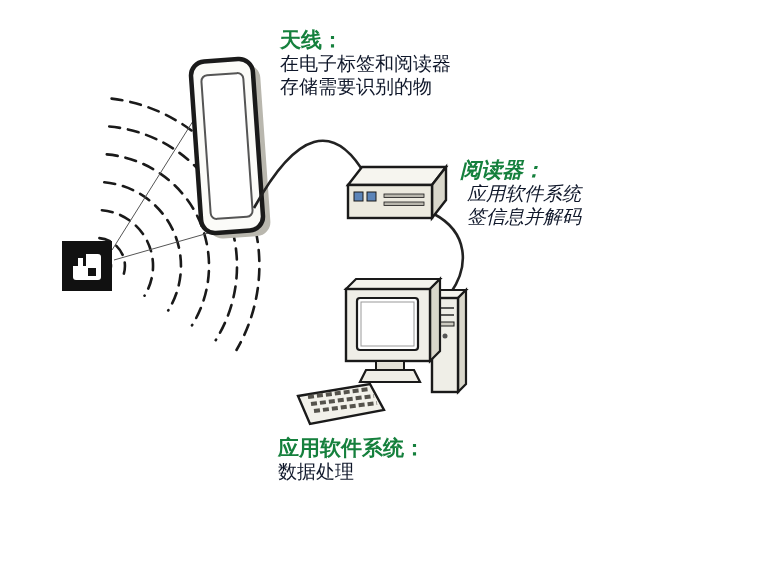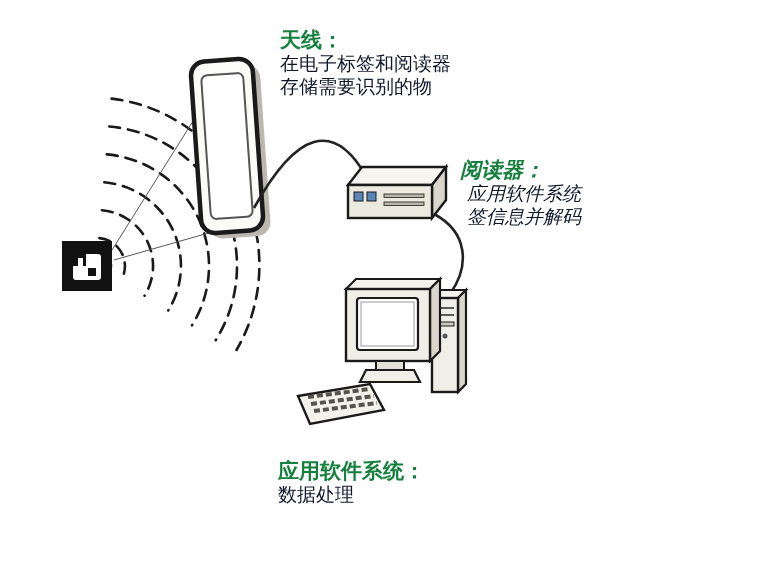--- a/index.html
+++ b/index.html
@@ -35,21 +35,21 @@
   .label-body {
     font-size: 19px;
     font-weight: 500;
     color: #0f172a;
     line-height: 1.22;
   }
   #antenna-label   { left: 280px; top: 28px;  }
   #reader-label    { left: 460px; top: 158px; font-style: italic; }
   #reader-label .label-body { padding-left: 7px; }
   #tag-label       { left: 28px;  top: 308px; }
-  #software-label  { left: 278px; top: 436px; margin-top: 23px; }
+  #software-label  { left: 278px; top: 436px; }
 </style>
 </head>
 <body>
 
 <div id="canvas">
 
   <svg id="artwork" viewBox="0 0 758 581" xmlns="http://www.w3.org/2000/svg">
 
     <g fill="none" stroke="#1a1a1a" stroke-width="2.6" stroke-dasharray="11 8" stroke-linecap="round">
       <path d="M 98.2 252.1 A 14 14 0 0 1 108.9 273.4"></path>

